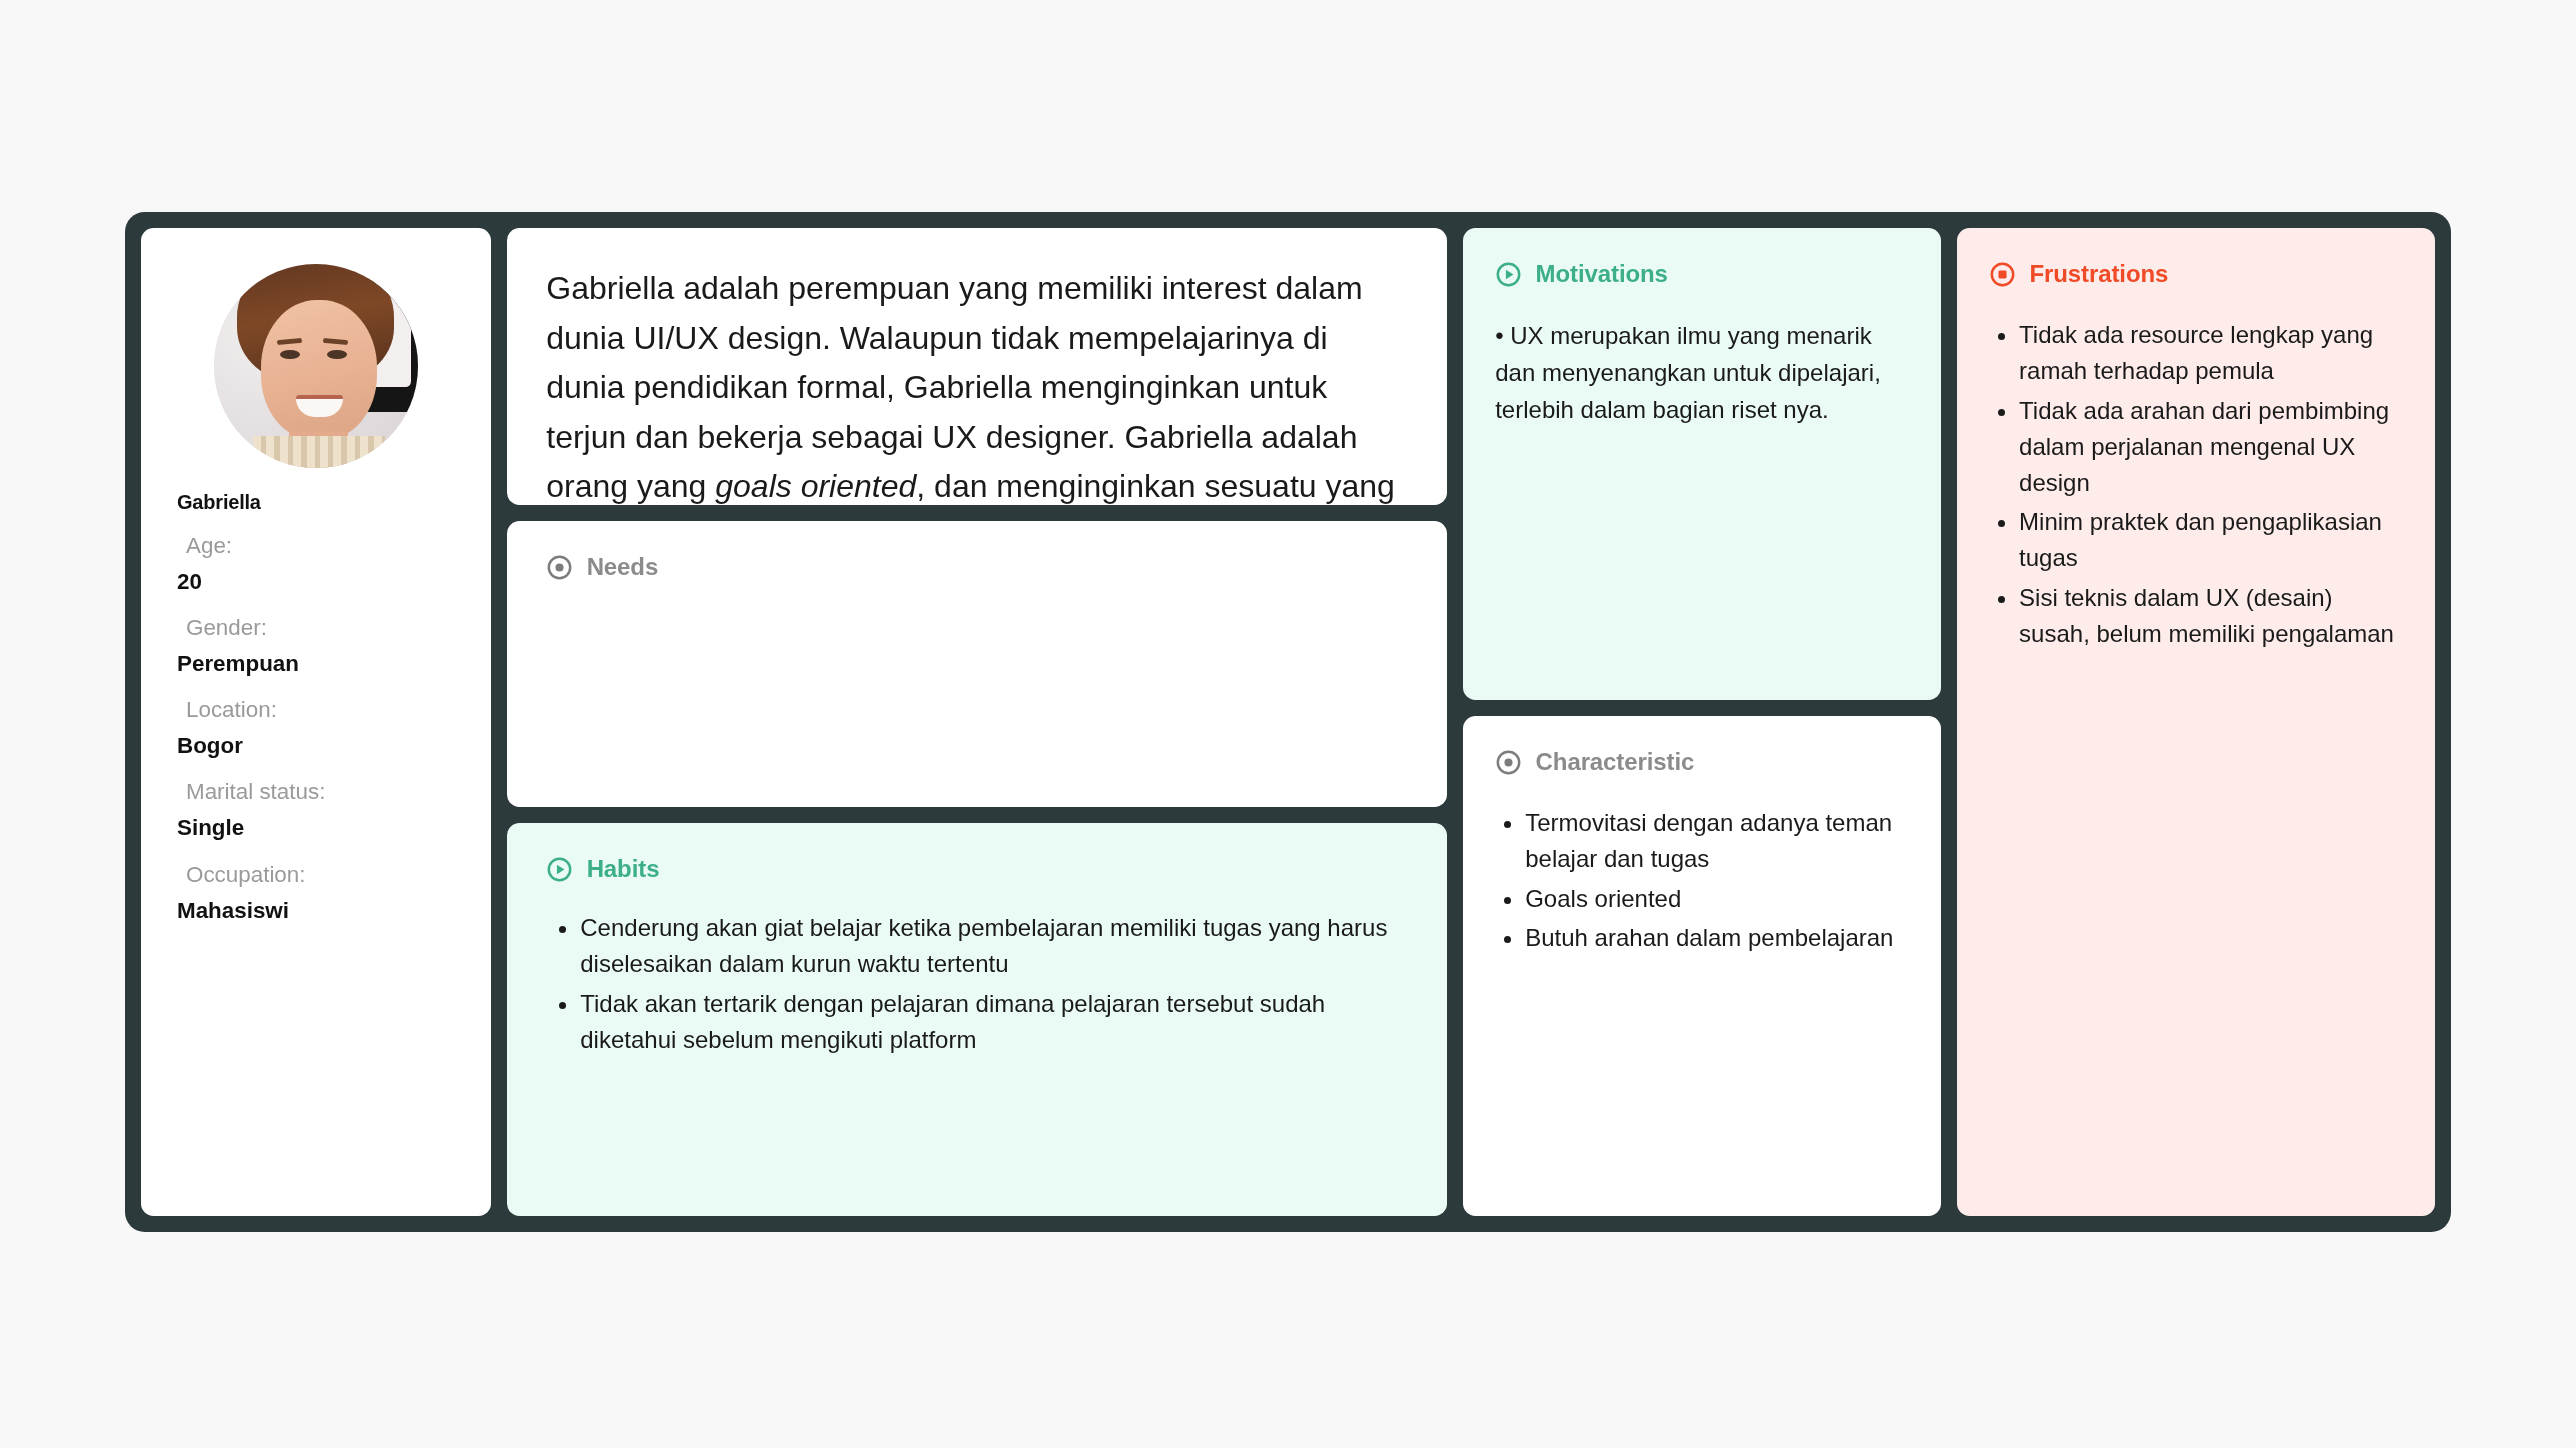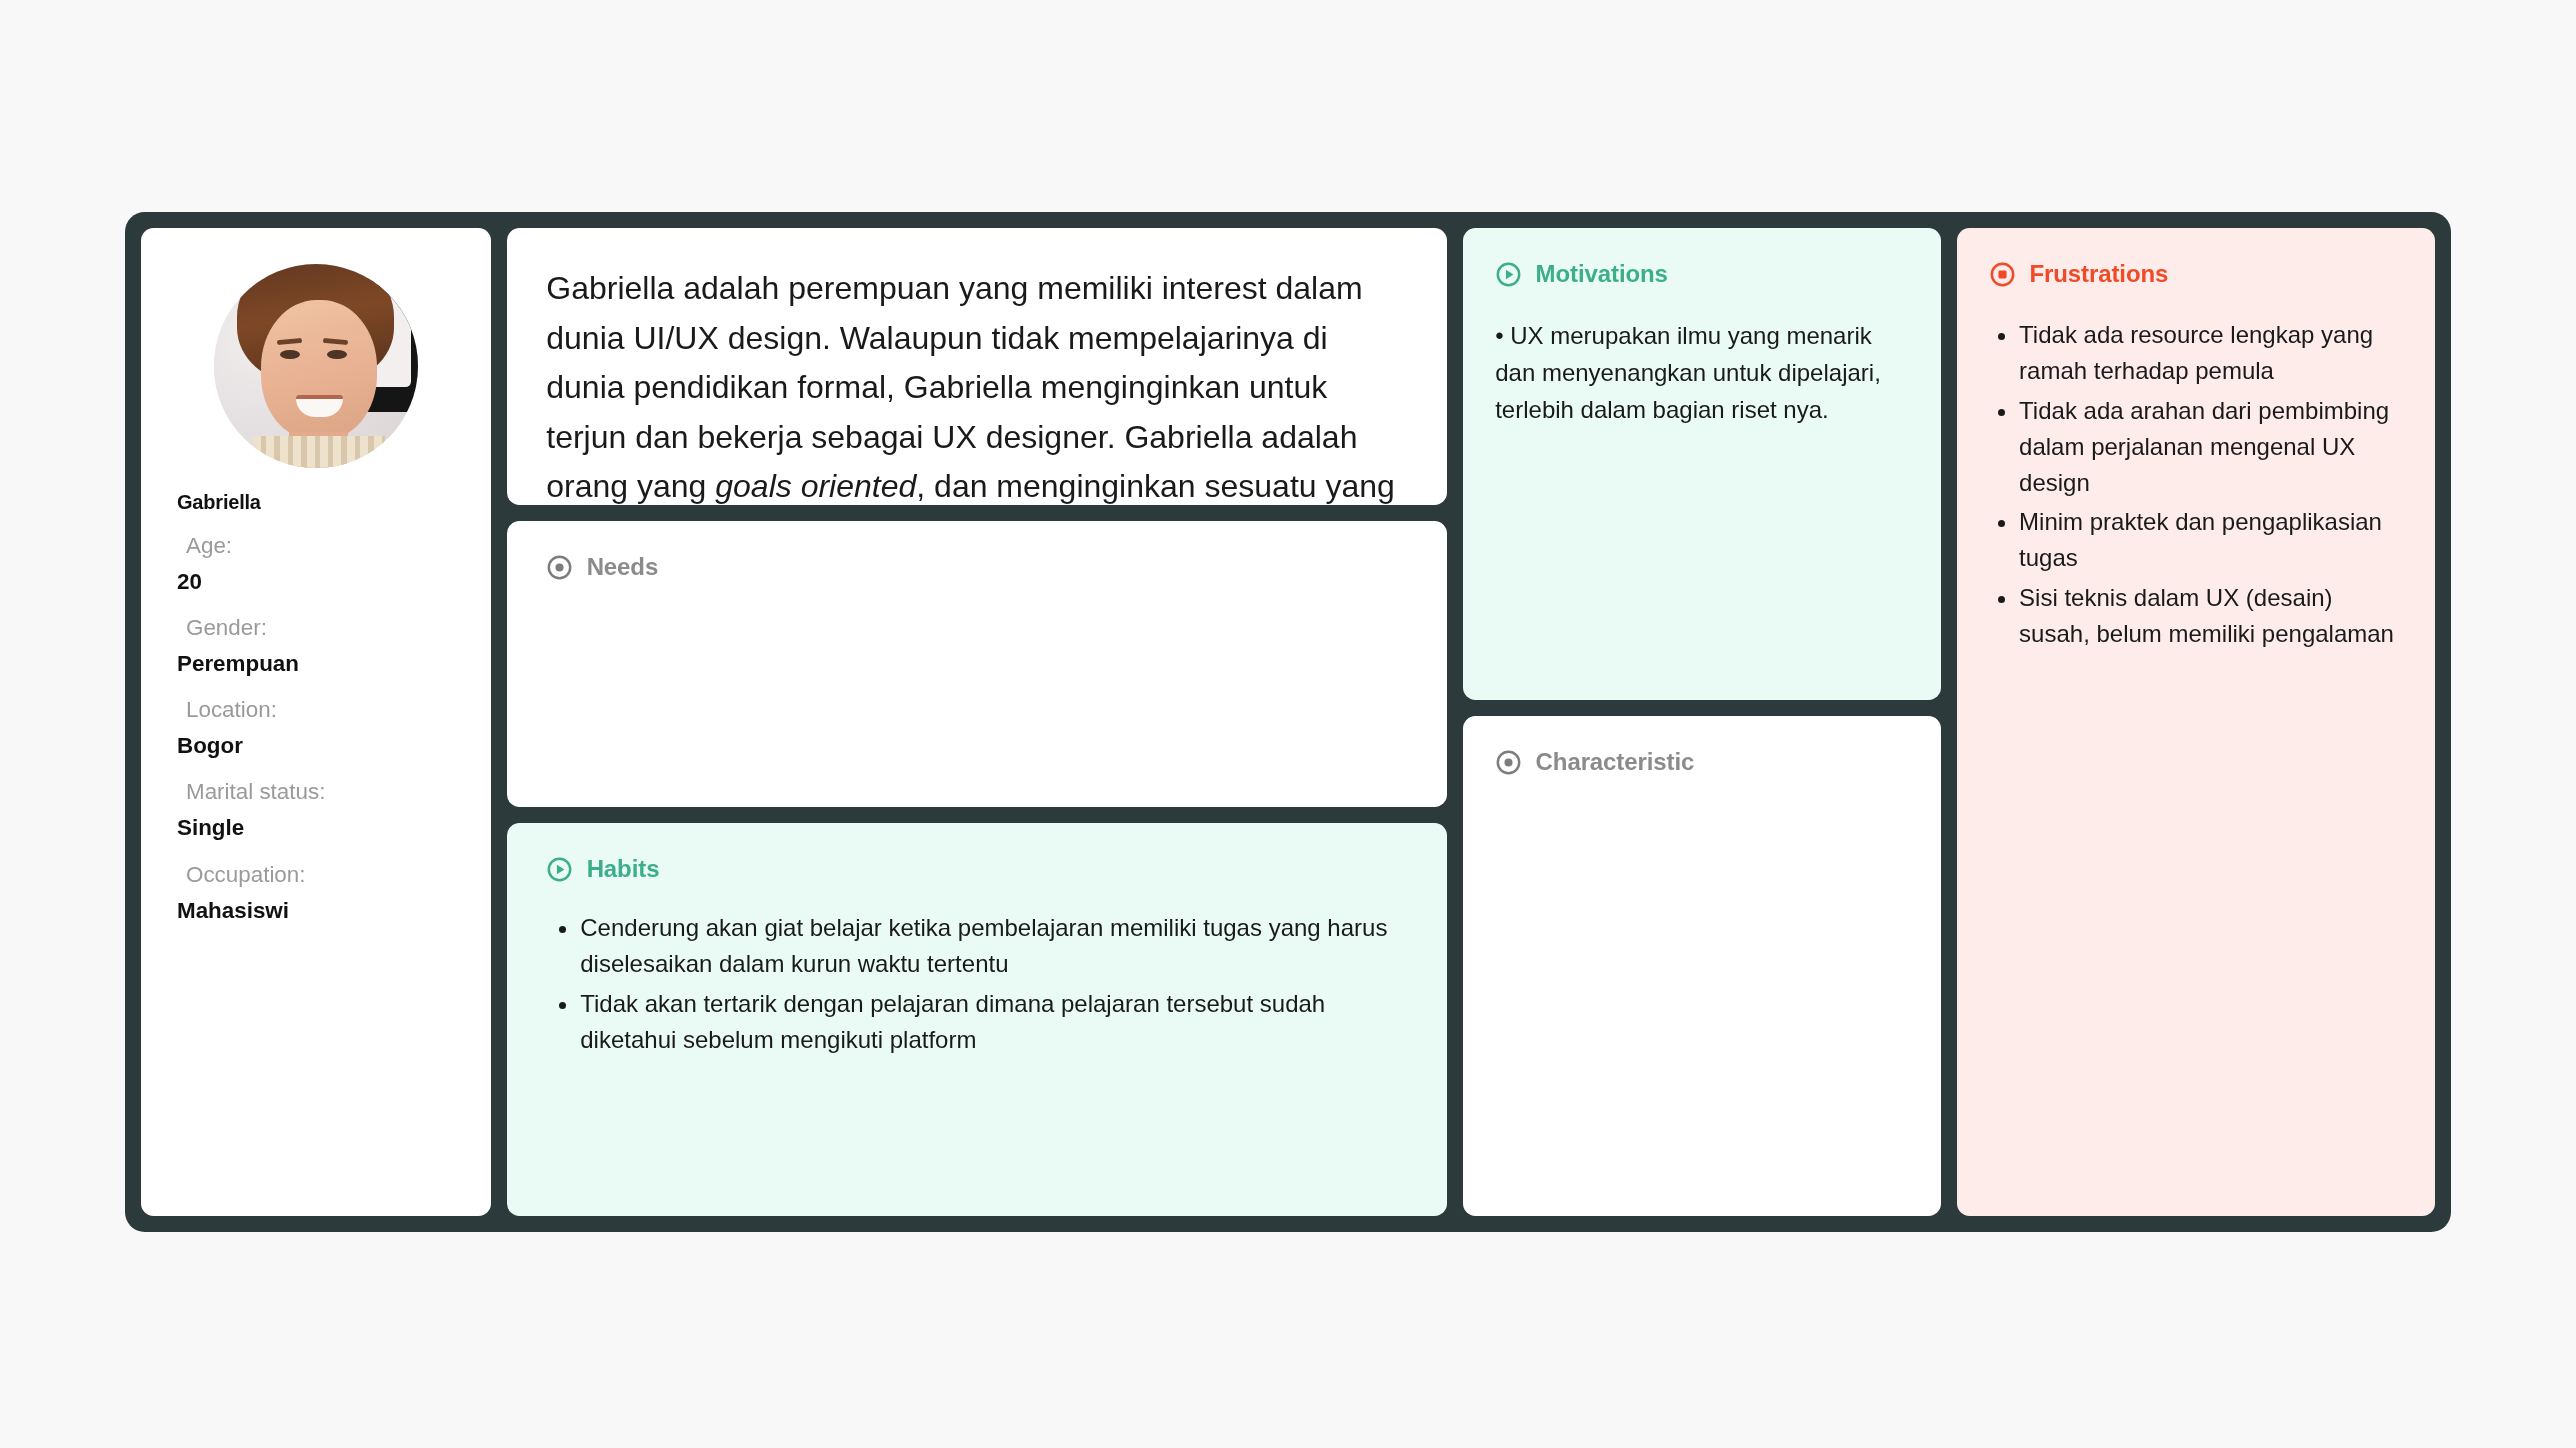--- a/index.html
+++ b/index.html
@@ -227,20 +227,25 @@
     </div>
 
     <div class="card charac">
       <div class="sec-head">
         <svg class="icon" width="27" height="27" viewBox="0 0 24 24">
           <circle cx="12" cy="12" r="9.5" fill="none" stroke="#7d7d7d" stroke-width="2.2"></circle>
           <circle cx="12" cy="12" r="3.6" fill="#7d7d7d"></circle>
         </svg>
         <span class="sec-title gray">Characteristic</span>
       </div>
+      <ul class="bullets">
+        <li>Termovitasi dengan adanya teman belajar dan tugas</li>
+        <li>Goals oriented</li>
+        <li>Butuh arahan dalam pembelajaran</li>
+      </ul>
     </div>
 
   </div>
 
   <div class="col col-frust">
     <div class="card frust">
       <div class="sec-head">
         <svg class="icon" width="27" height="27" viewBox="0 0 24 24">
           <circle cx="12" cy="12" r="9.5" fill="none" stroke="#f04a27" stroke-width="2.2"></circle>
           <rect x="8.4" y="8.4" width="7.2" height="7.2" rx="1.3" fill="#f04a27"></rect>

